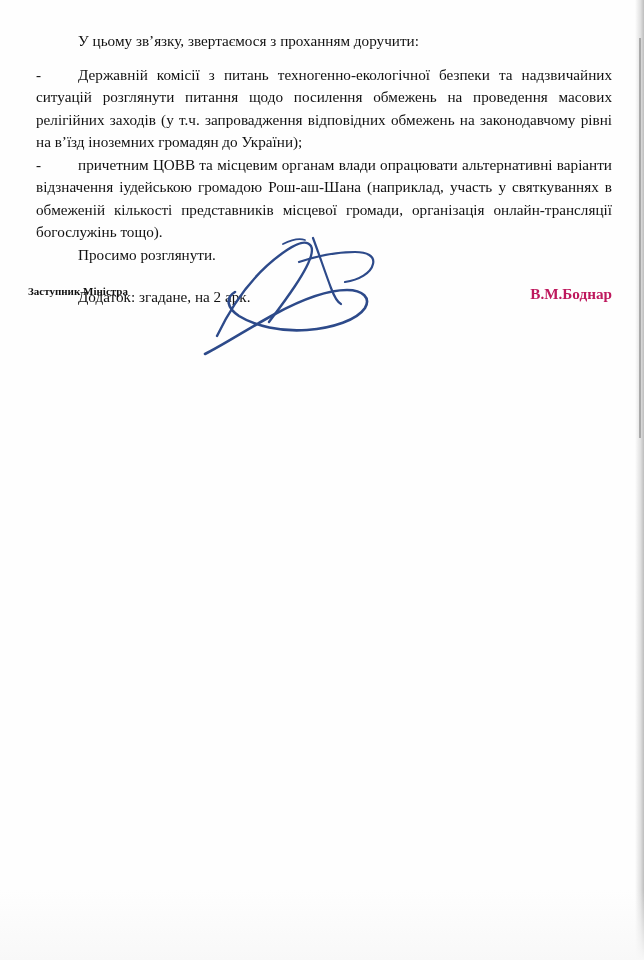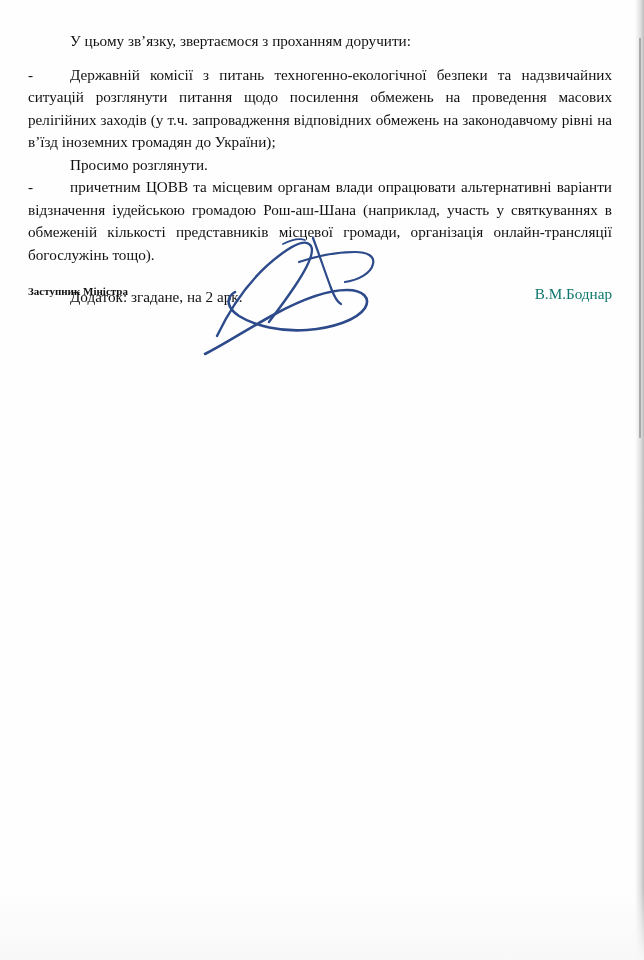--- a/index.html
+++ b/index.html
@@ -54,21 +54,21 @@
   }
 
   .doc-body {
     position: absolute;
     left: 28px;
     top: 30px;
     width: 584px;
   }
 
   p.para {
-    margin: 0 0 0 0;
+    margin: 0 0 0 8px;
     font-size: 15.2px;
     line-height: 1.48;
     text-align: justify;
     text-justify: inter-word;
     color: #111;
   }
   p.indent {
     text-indent: 42px;
   }
   .dash-lead {
@@ -94,22 +94,22 @@
     font-size: 11px;
     font-weight: bold;
     color: #111;
     white-space: nowrap;
   }
   .sig-name {
     position: absolute;
     right: 0;
     top: 0;
     font-size: 15.2px;
-    font-weight: normal;
-    color: #0f766e;
+    font-weight: bold;
+    color: #be185d;
     white-space: nowrap;
   }
 
   .signature-mark {
     position: absolute;
     left: 195px;
     top: 228px;
     width: 210px;
     height: 130px;
     pointer-events: none;
@@ -121,23 +121,23 @@
 <div class="page">
 
   <div class="doc-body">
 
     <p class="para indent">У цьому зв’язку, звертаємося з проханням доручити:</p>
 
     <div class="spacer-sm"></div>
 
     <p class="para"><span class="dash-lead">-</span><span>Державній комісії з питань техногенно-екологічної безпеки та надзвичайних ситуацій розглянути питання щодо посилення обмежень на проведення масових релігійних заходів (у т.ч. запровадження відповідних обмежень на законодавчому рівні на в’їзд іноземних громадян до України);</span></p>
 
+    <p class="para"><span class="dash-lead">-</span><span>причетним ЦОВВ та місцевим органам влади опрацювати альтернативні варіанти відзначення іудейською громадою Рош-аш-Шана (наприклад, участь у святкуваннях в обмеженій кількості представників місцевої громади, організація онлайн-трансляції богослужінь тощо).</span></p>
+
     <p class="para indent">Просимо розглянути.</p>
-
-    <p class="para"><span class="dash-lead">-</span><span>причетним ЦОВВ та місцевим органам влади опрацювати альтернативні варіанти відзначення іудейською громадою Рош-аш-Шана (наприклад, участь у святкуваннях в обмеженій кількості представників місцевої громади, організація онлайн-трансляції богослужінь тощо).</span></p>
 
     <div class="spacer-md"></div>
 
     <p class="para indent">Додаток: згадане, на 2 арк.</p>
 
   </div>
 
   <svg class="signature-mark" viewBox="0 0 210 130" xmlns="http://www.w3.org/2000/svg">
     <g fill="none" stroke="#2d4a8a" stroke-linecap="round" stroke-linejoin="round">
       <path d="M22 108 C40 70, 62 42, 92 22 C104 14, 112 12, 116 18 C120 25, 112 40, 100 58 C90 73, 80 86, 74 94" stroke-width="2.4"></path>

